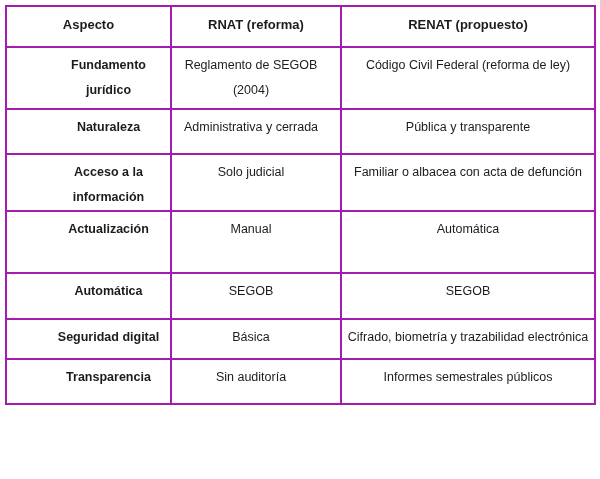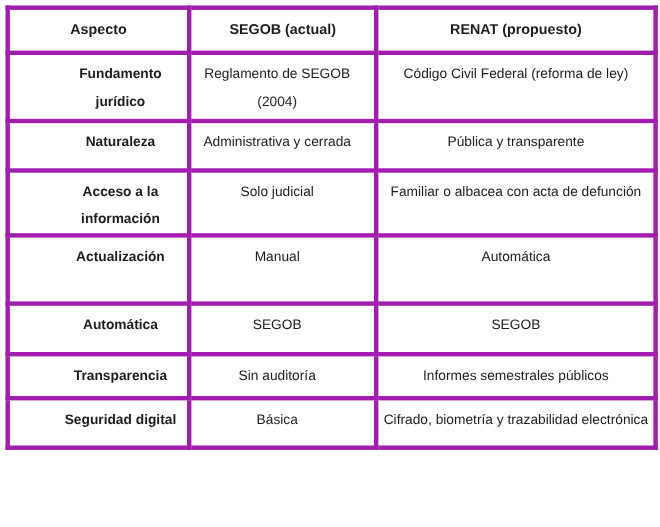--- a/index.html
+++ b/index.html
@@ -22,21 +22,21 @@
     border-collapse: collapse;
     table-layout: fixed;
     background: #ffffff;
   }
   table.comparison col.c1 { width: 165px; }
   table.comparison col.c2 { width: 170px; }
   table.comparison col.c3 { width: 254px; }
 
   table.comparison th,
   table.comparison td {
-    border: 4px solid #a21caf;
+    border: 2px solid #a21caf;
     text-align: center;
     vertical-align: top;
     color: #1c1c1c;
     font-size: 12.5px;
     line-height: 25px;
     padding: 5px 4px 0 4px;
     overflow: hidden;
   }
   table.comparison th {
     font-weight: bold;
@@ -68,21 +68,21 @@
 <div class="page">
   <table class="comparison">
     <colgroup>
       <col class="c1">
         <col class="c2">
         <col class="c3">
     </colgroup>
     <thead>
       <tr>
         <th>Aspecto</th>
-        <th>SEGOB (actual)</th>
+        <th>RNAT (reforma)</th>
         <th>RENAT (propuesto)</th>
       </tr>
     </thead>
     <tbody>
         <tr>
           <td>Fundamento jurídico</td>
           <td>Reglamento de SEGOB (2004)</td>
           <td>Código Civil Federal (reforma de ley)</td>
         </tr>
         <tr>
@@ -99,24 +99,24 @@
           <td>Actualización</td>
           <td>Manual</td>
           <td>Automática</td>
         </tr>
         <tr>
           <td>Automática</td>
           <td>SEGOB</td>
           <td>SEGOB</td>
         </tr>
         <tr>
+          <td>Seguridad digital</td>
+          <td>Básica</td>
+          <td>Cifrado, biometría y trazabilidad electrónica</td>
+        </tr>
+        <tr>
           <td>Transparencia</td>
           <td>Sin auditoría</td>
           <td>Informes semestrales públicos</td>
-        </tr>
-        <tr>
-          <td>Seguridad digital</td>
-          <td>Básica</td>
-          <td>Cifrado, biometría y trazabilidad electrónica</td>
         </tr>
       </tbody>
   </table>
 </div>
 
 </body></html>

